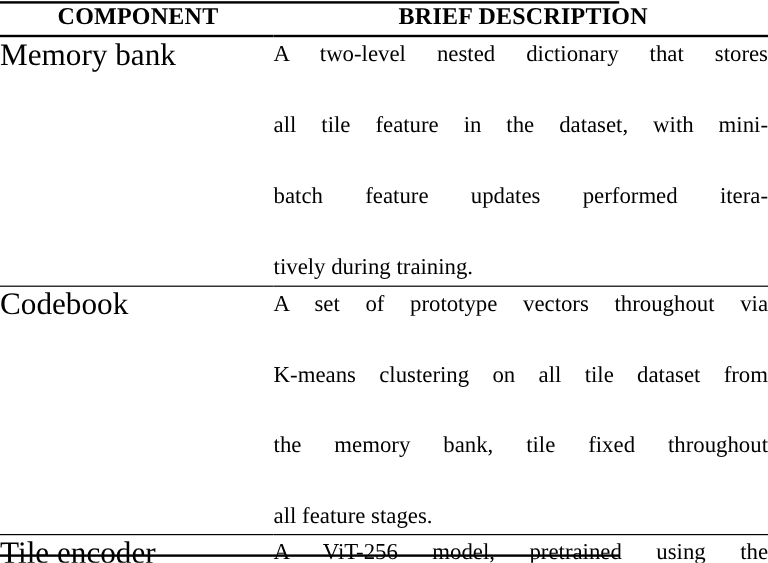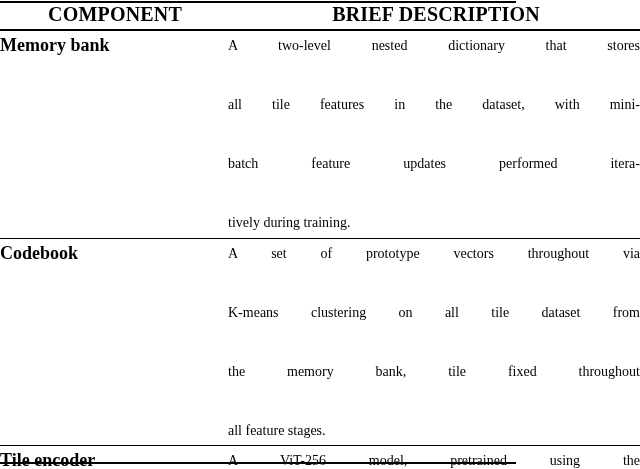--- a/index.html
+++ b/index.html
@@ -67,29 +67,29 @@
     border-top: 1.6px solid #000;
     padding: 0;
     vertical-align: top;
   }
   tbody tr.data-row:first-child > td {
     border-top: 1.6px solid #000;
   }
 
   td.cell-component {
     padding: 4px 6px 6px 12px;
-    font-weight: bold;
-    font-size: 18px;
+    font-weight: normal;
+    font-size: 26px;
     line-height: 29.5px;
     white-space: nowrap;
   }
 
   td.cell-description {
     padding: 4px 15px 6px 8px;
-    font-size: 14px;
+    font-size: 19px;
     line-height: 29.5px;
     text-align: justify;
     text-justify: inter-word;
     hyphens: manual;
   }
 
   td.cell-description .desc-line {
     display: block;
     text-align: justify;
     text-align-last: justify;
@@ -125,21 +125,21 @@
         <th class="th-component">COMPONENT</th>
         <th class="th-description">BRIEF DESCRIPTION</th>
       </tr>
     </thead>
     <tbody>
 
       <tr class="data-row">
         <td class="cell-component">Memory bank</td>
         <td class="cell-description">
           <span class="desc-line">A two-level nested dictionary that stores</span>
-          <span class="desc-line">all tile features in the dataset, with mini-</span>
+          <span class="desc-line">all tile feature in the dataset, with mini-</span>
           <span class="desc-line">batch feature updates performed itera-</span>
           <span class="desc-line last">tively during training.</span>
         </td>
       </tr>
 
       <tr class="data-row">
         <td class="cell-component">Codebook</td>
         <td class="cell-description">
           <span class="desc-line">A set of prototype vectors throughout via</span>
           <span class="desc-line">K-means clustering on all tile dataset from</span>

